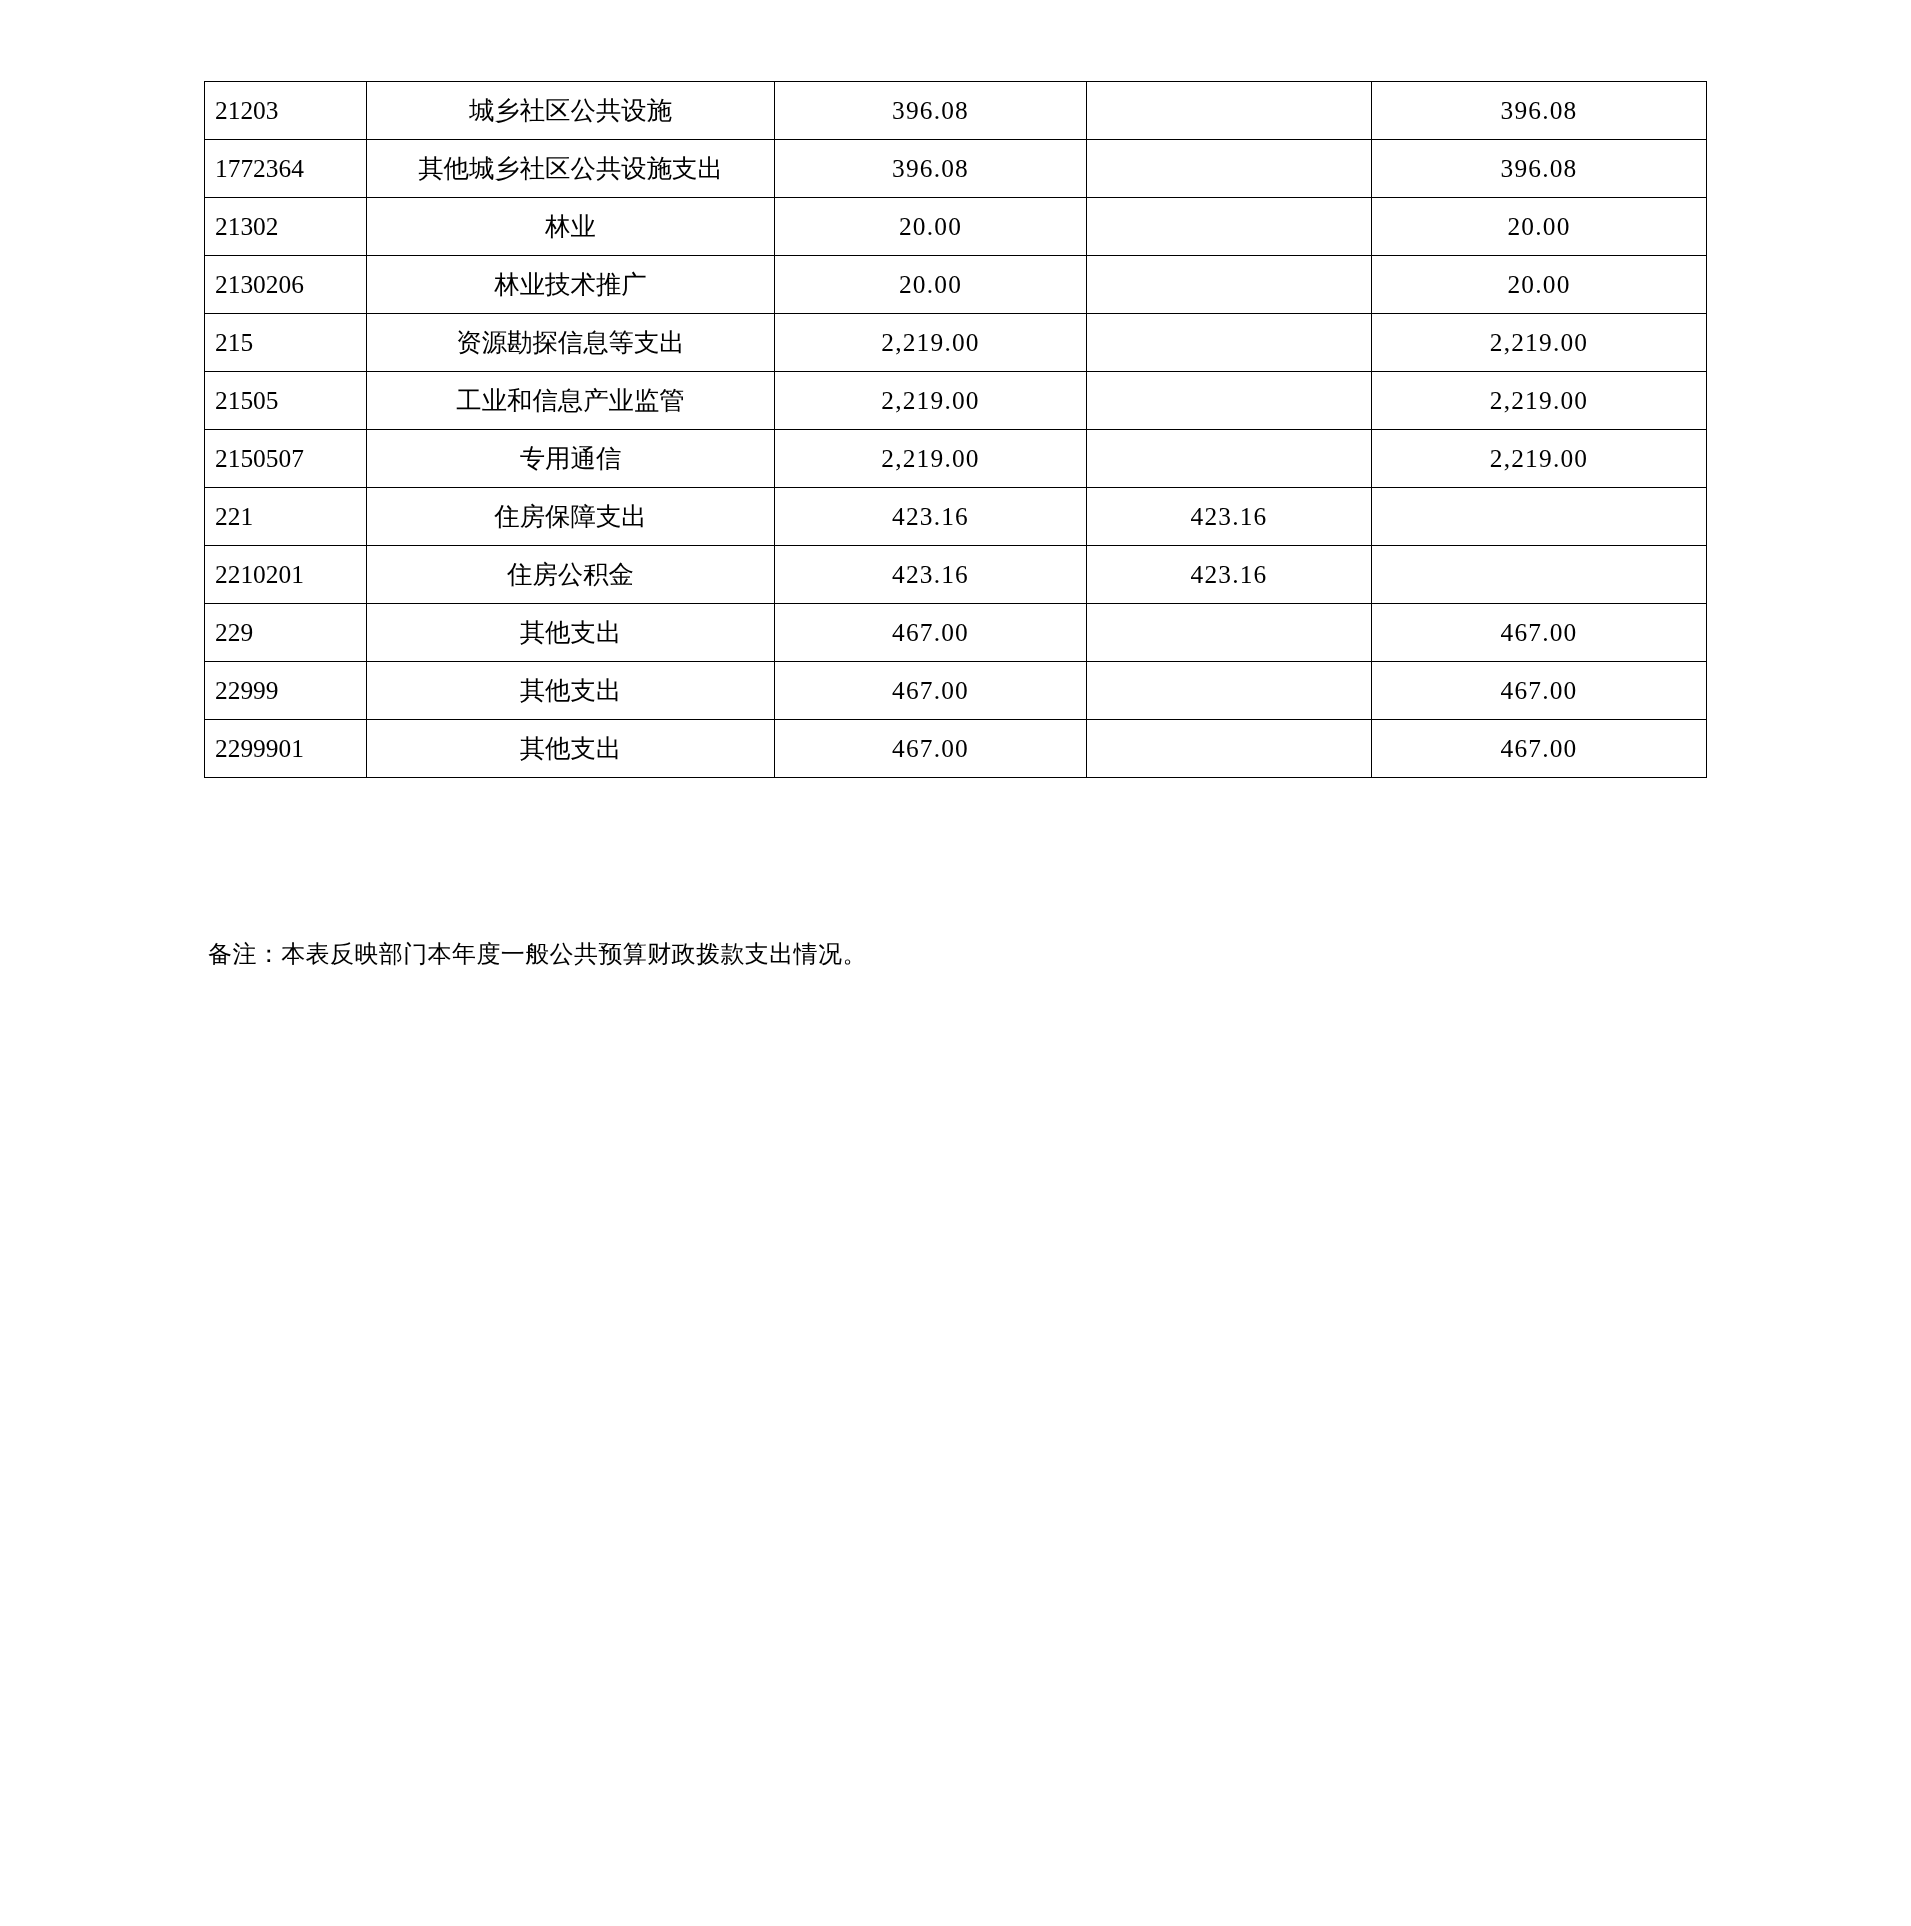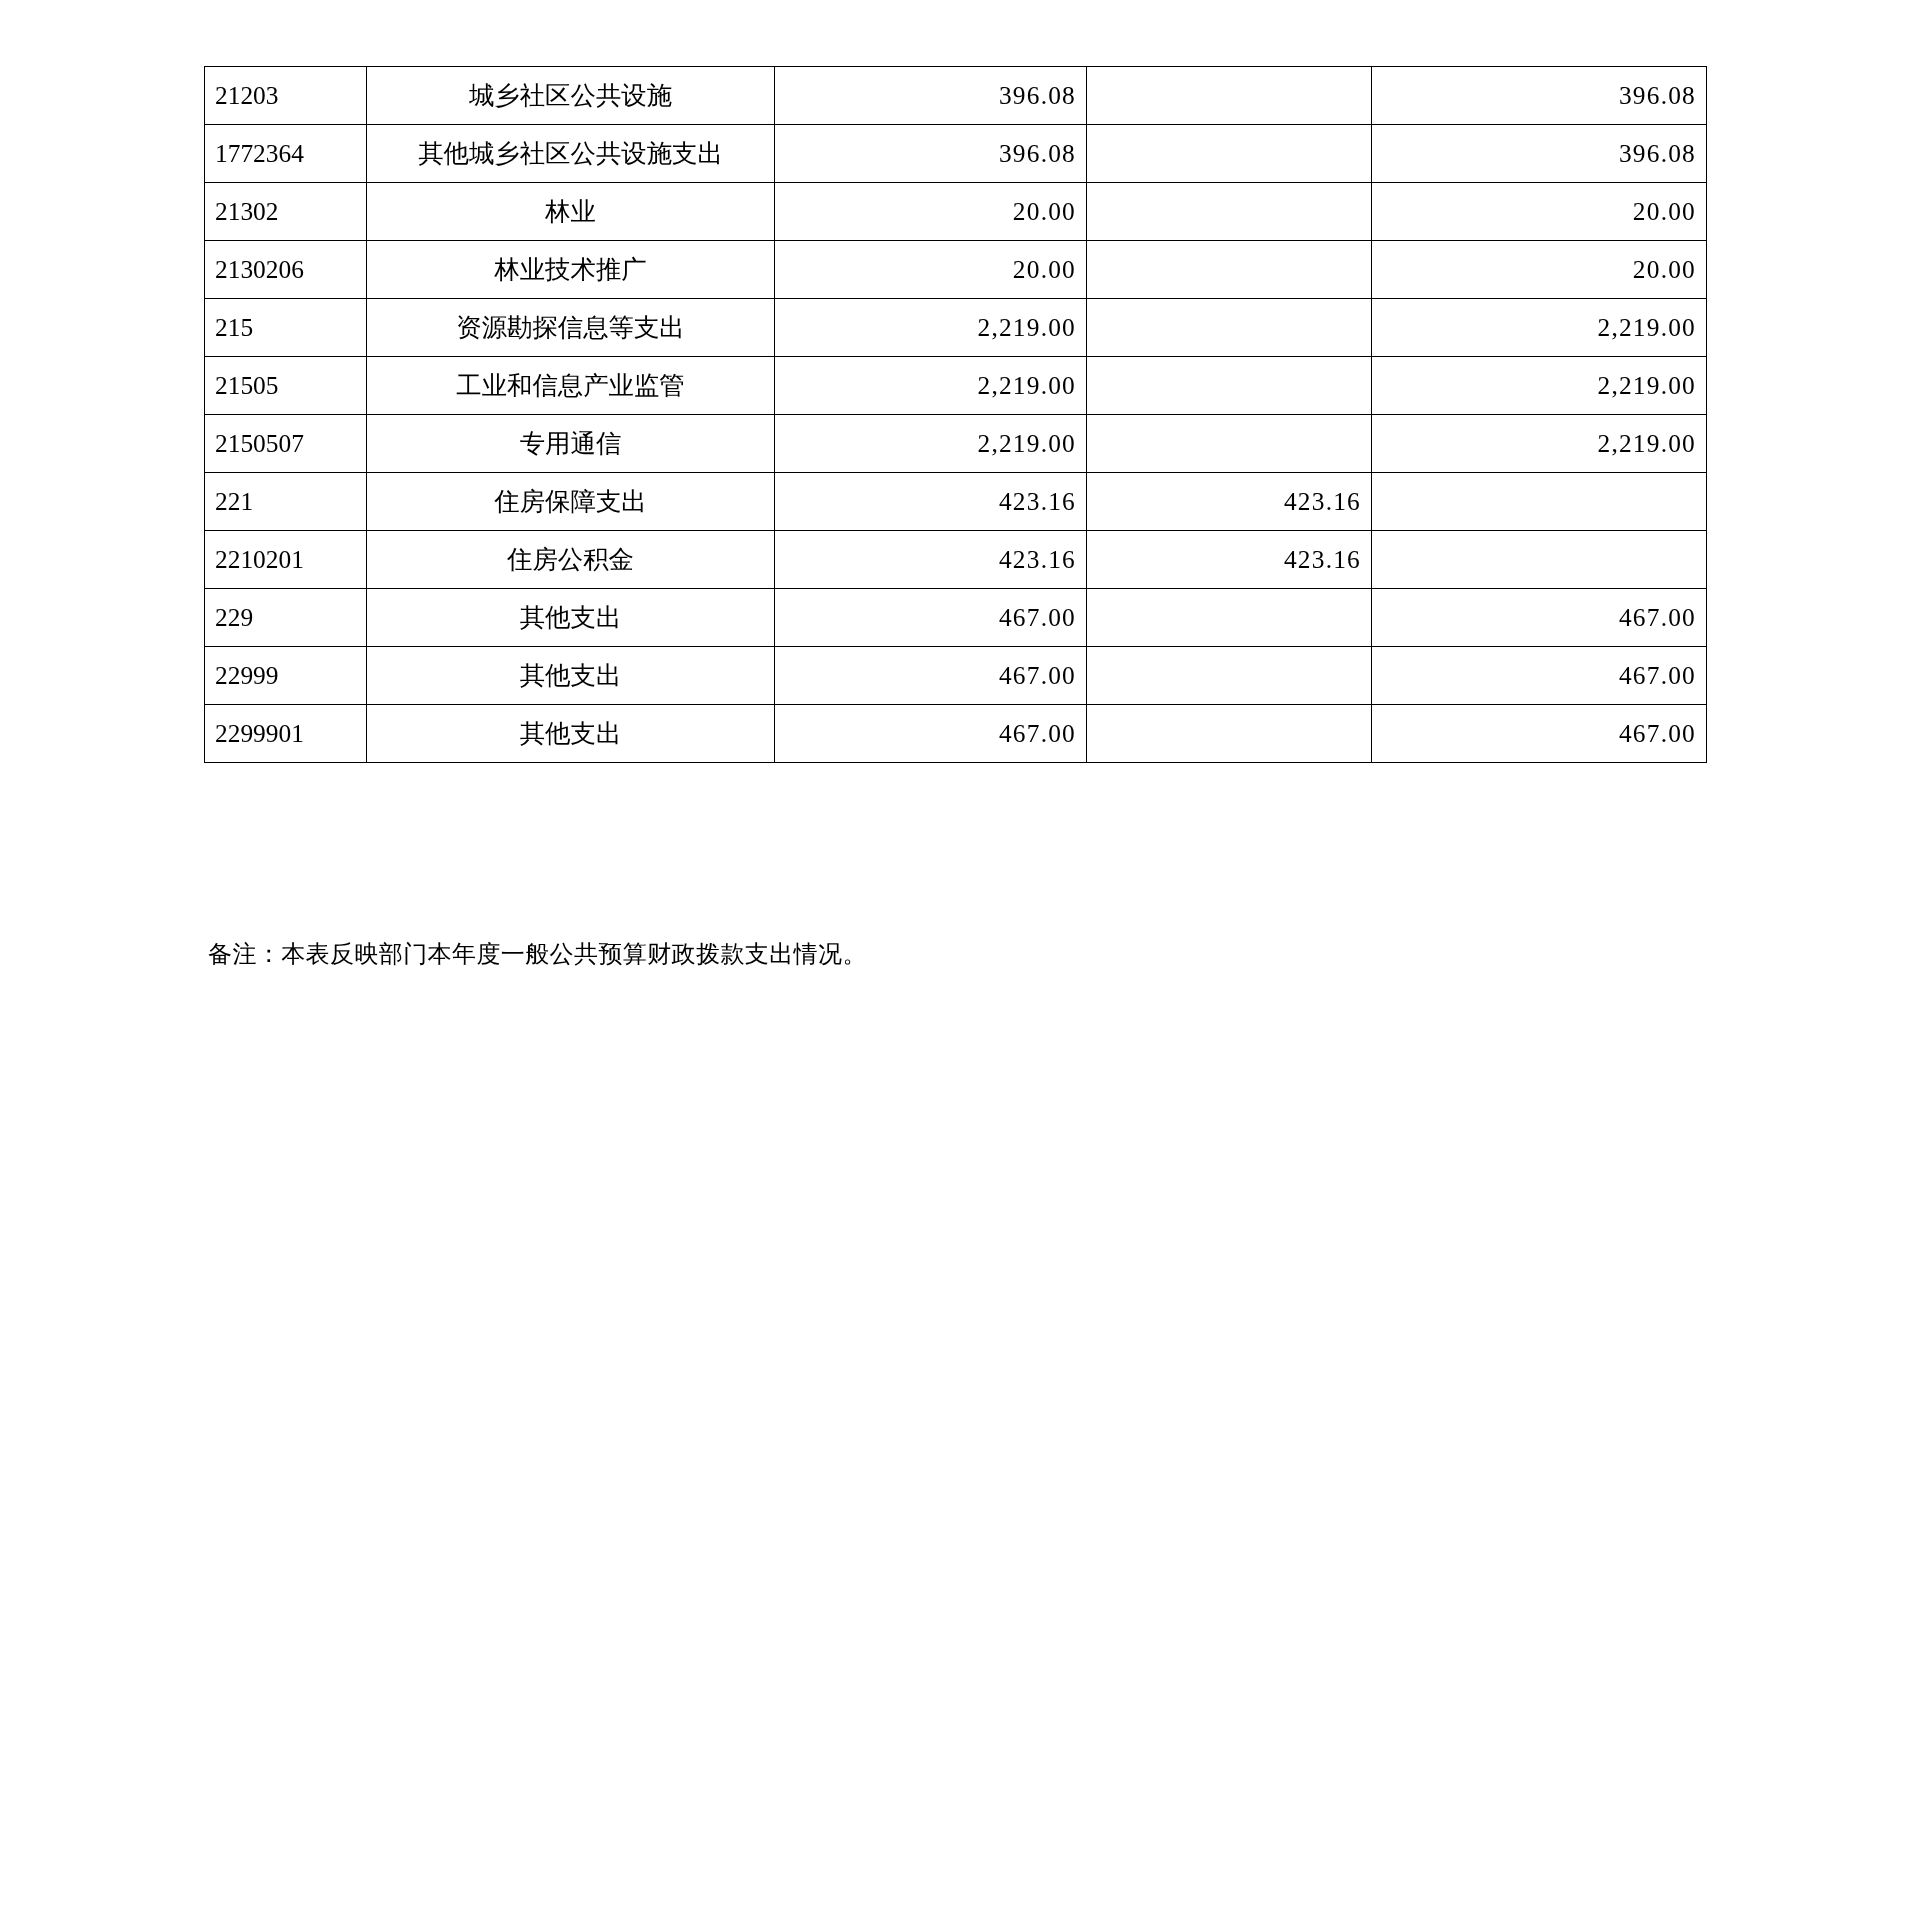--- a/index.html
+++ b/index.html
@@ -17,21 +17,21 @@
   .page {
     position: absolute;
     left: 0;
     top: 0;
     width: 1911px;
     height: 2703px;
   }
   .table-wrap {
     position: absolute;
     left: 204px;
-    top: 66px;
+    top: 81px;
     width: 1502px;
   }
   table.budget {
     border-collapse: collapse;
     width: 1502px;
     table-layout: fixed;
   }
   table.budget col.c-code   { width: 162px; }
   table.budget col.c-name   { width: 408px; }
   table.budget col.c-total  { width: 312px; }
@@ -49,21 +49,21 @@
     overflow: hidden;
   }
   td.code {
     text-align: left;
     letter-spacing: 0px;
   }
   td.name {
     text-align: center;
   }
   td.num {
-    text-align: right;
+    text-align: center;
     font-family: "Liberation Serif", serif;
     letter-spacing: 1.2px;
     margin-left: 40px;
   }
   .indent-1 { padding-left: 10px; }
   .indent-2 { padding-left: 35px; }
   .note {
     position: absolute;
     left: 208px;
     top: 938px;

